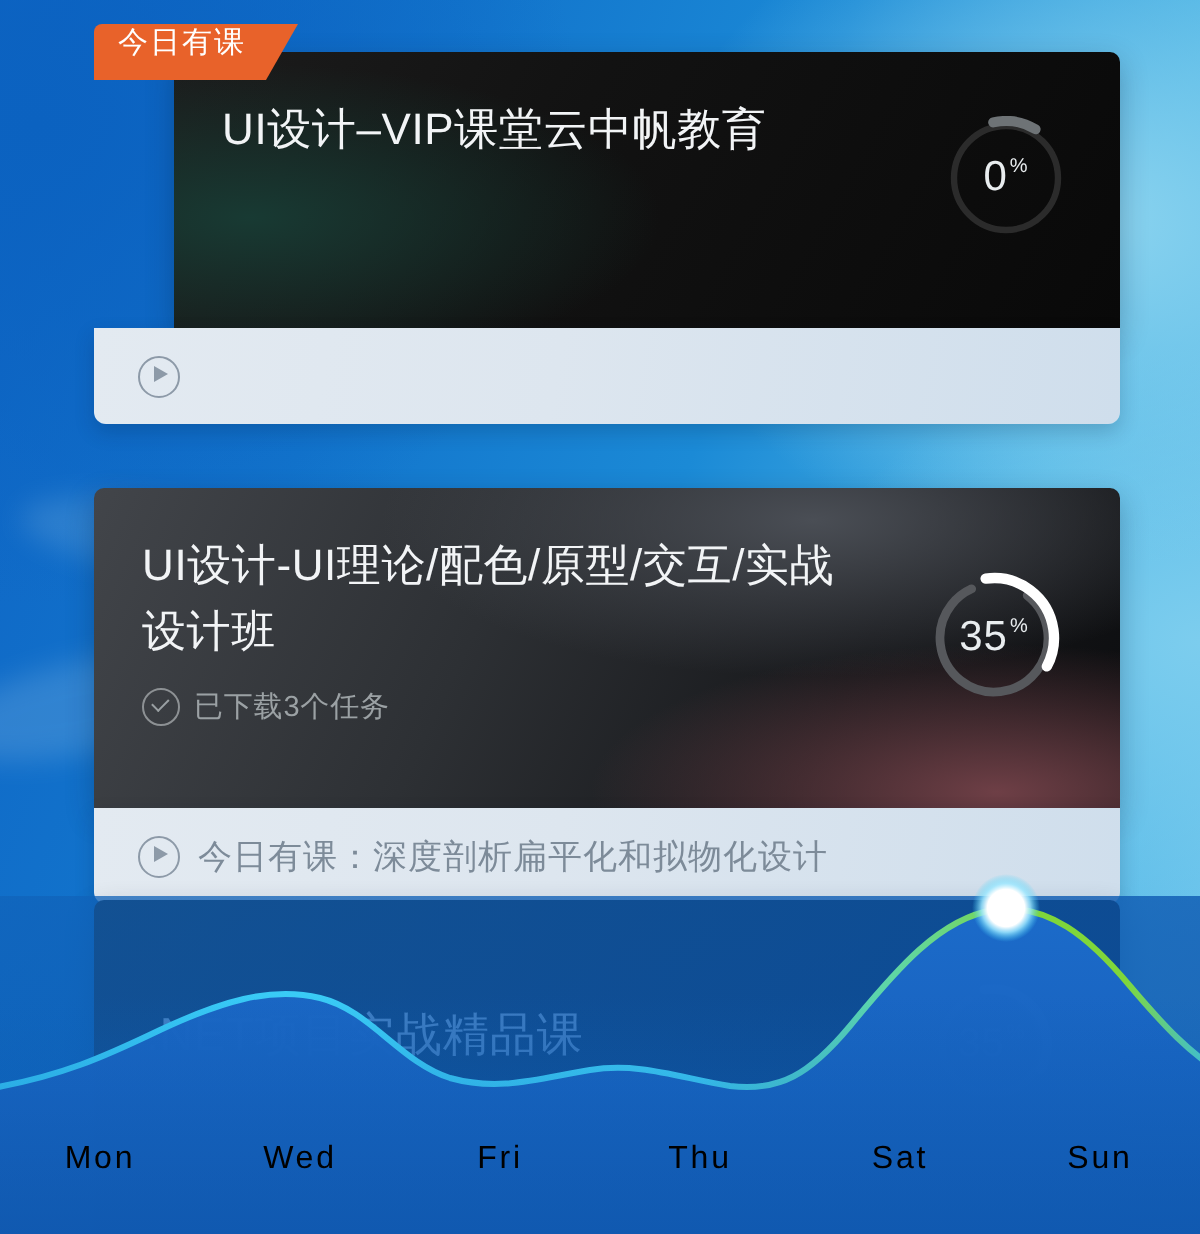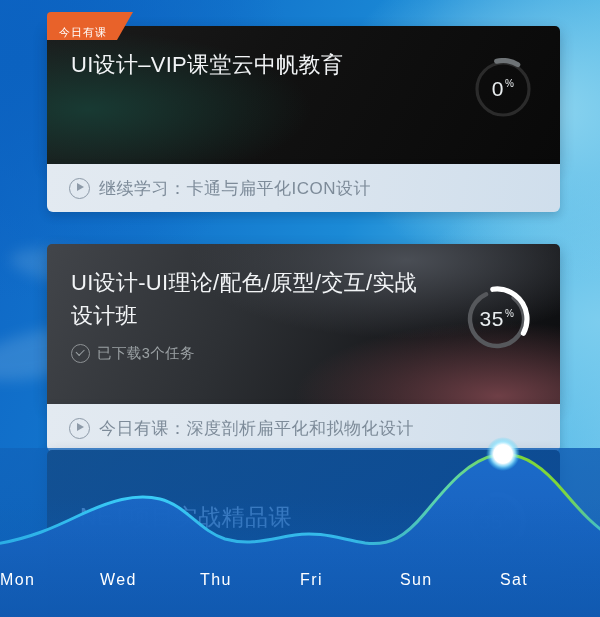--- a/index.html
+++ b/index.html
@@ -28,22 +28,22 @@
   .fish.f5{width:90px;height:26px;left:30px;top:560px;background:#bfe3f2;transform:rotate(6deg);}
   .fish.f6{width:130px;height:30px;left:380px;top:600px;background:#bfe3f2;transform:rotate(-4deg);}
   .fish.f7{width:80px;height:24px;left:0px;top:600px;background:#b5def0;transform:rotate(10deg);}
 
   
   .card{position:absolute;left:47px;width:513px;}
 
   .badge{
     position:absolute;left:0;top:0;height:28px;
     padding:0 26px 0 12px;
-    display:flex;align-items:flex-end;
-    color:#ffffff;font-size:11px;letter-spacing:1px;
+    display:flex;align-items:flex-start;
+    color:#ffffff;font-size:15px;letter-spacing:1px;
     background:#e8622a;
     border-radius:4px 0 0 0;
     clip-path:polygon(0 0,100% 0,calc(100% - 16px) 100%,0 100%);
     z-index:4;
   }
   .card-body{
     position:relative;
     border-radius:5px 5px 0 0;
     overflow:hidden;
     box-shadow:0 5px 14px rgba(0,30,60,.30);
@@ -116,21 +116,21 @@
   .ring3{position:absolute;top:42px;right:34px;width:60px;height:60px;}
 
   
   #chart-overlay{position:absolute;left:0;right:0;bottom:0;height:190px;pointer-events:none;}
   #chart-overlay svg{display:block;width:600px;height:190px;}
   .daylabels{
     position:absolute;left:0;right:0;bottom:28px;
     display:flex;
   }
   .daylabels span{
-    flex:1;color:#ffffff;font-size:16px;letter-spacing:1.4px;
+    flex:1;text-align:center;color:#000000;font-size:16px;letter-spacing:1.4px;
   }
   .bottom-veil{
     position:absolute;left:0;right:0;bottom:0;height:120px;
     background:linear-gradient(to bottom, rgba(12,95,180,0) 0%, rgba(12,95,180,.25) 40%, rgba(10,88,170,.45) 100%);
   }
 </style>
 </head>
 <body>
 
 <div id="bg">
@@ -141,38 +141,37 @@
   <div class="fish f4"></div>
   <div class="fish f5"></div>
   <div class="fish f6"></div>
   <div class="fish f7"></div>
 </div>
 
 <div class="card" id="card1" style="top:12px;">
   <div class="badge">
     <span>今日有课</span>
   </div>
-  <div class="card-body body-dark-1" style="margin-top:14px;">
+  <div class="card-body body-dark-1" style="margin-top:14px;margin-left:40px;">
     <div class="card-inner">
       <div class="course-title">UI设计–VIP课堂云中帆教育</div>
       <div class="ring">
         <svg width="62" height="62" viewBox="0 0 62 62" aria-hidden="true">
           <circle cx="31" cy="31" r="26" fill="none" stroke="#2b2b2b" stroke-width="3.2"></circle>
           <circle cx="31" cy="31" r="28.5" fill="none" stroke="#6e7376" stroke-width="5" stroke-linecap="round" stroke-dasharray="22 1000" stroke-dashoffset="0" transform="rotate(-13 31 31)"></circle>
         </svg>
         <div class="label">
           <span>0</span>
             <sup>%</sup>
         </div>
       </div>
     </div>
   </div>
   <div class="card-foot">
     <span class="play-icon"></span>
-    <span class="foot-text">继续学习：卡通与扁平化ICON设计</span>
   </div>
 </div>
 
 <div class="card" id="card2" style="top:228px;margin-top:16px;">
   <div class="card-body body-dark-2">
     <div class="card-inner" style="min-height:118px;">
       <div class="course-title">UI设计-UI理论/配色/原型/交互/实战设计班</div>
       <div class="meta-row">
         <span class="check-icon"></span>
         <span class="meta-text">已下载3个任务</span>
@@ -247,18 +246,18 @@
              C 320,104 340,112 365,116 C 390,119 405,110 425,86
              C 448,58 470,32 497,28 C 524,24 545,42 565,66
              C 582,86 595,100 612,110" fill="none" stroke="url(#lineGrad)" stroke-width="3" stroke-linecap="round"></path>
     <circle cx="503" cy="27" r="17" fill="url(#dotGlow)"></circle>
     <circle cx="503" cy="27" r="9" fill="#ffffff"></circle>
   </svg>
   <div class="bottom-veil"></div>
   <div class="daylabels">
     <span>Mon</span>
     <span>Wed</span>
+    <span>Fri</span>
     <span>Thu</span>
-    <span>Fri</span>
+    <span>Sat</span>
     <span>Sun</span>
-    <span>Sat</span>
   </div>
 </div>
 
 </body></html>

